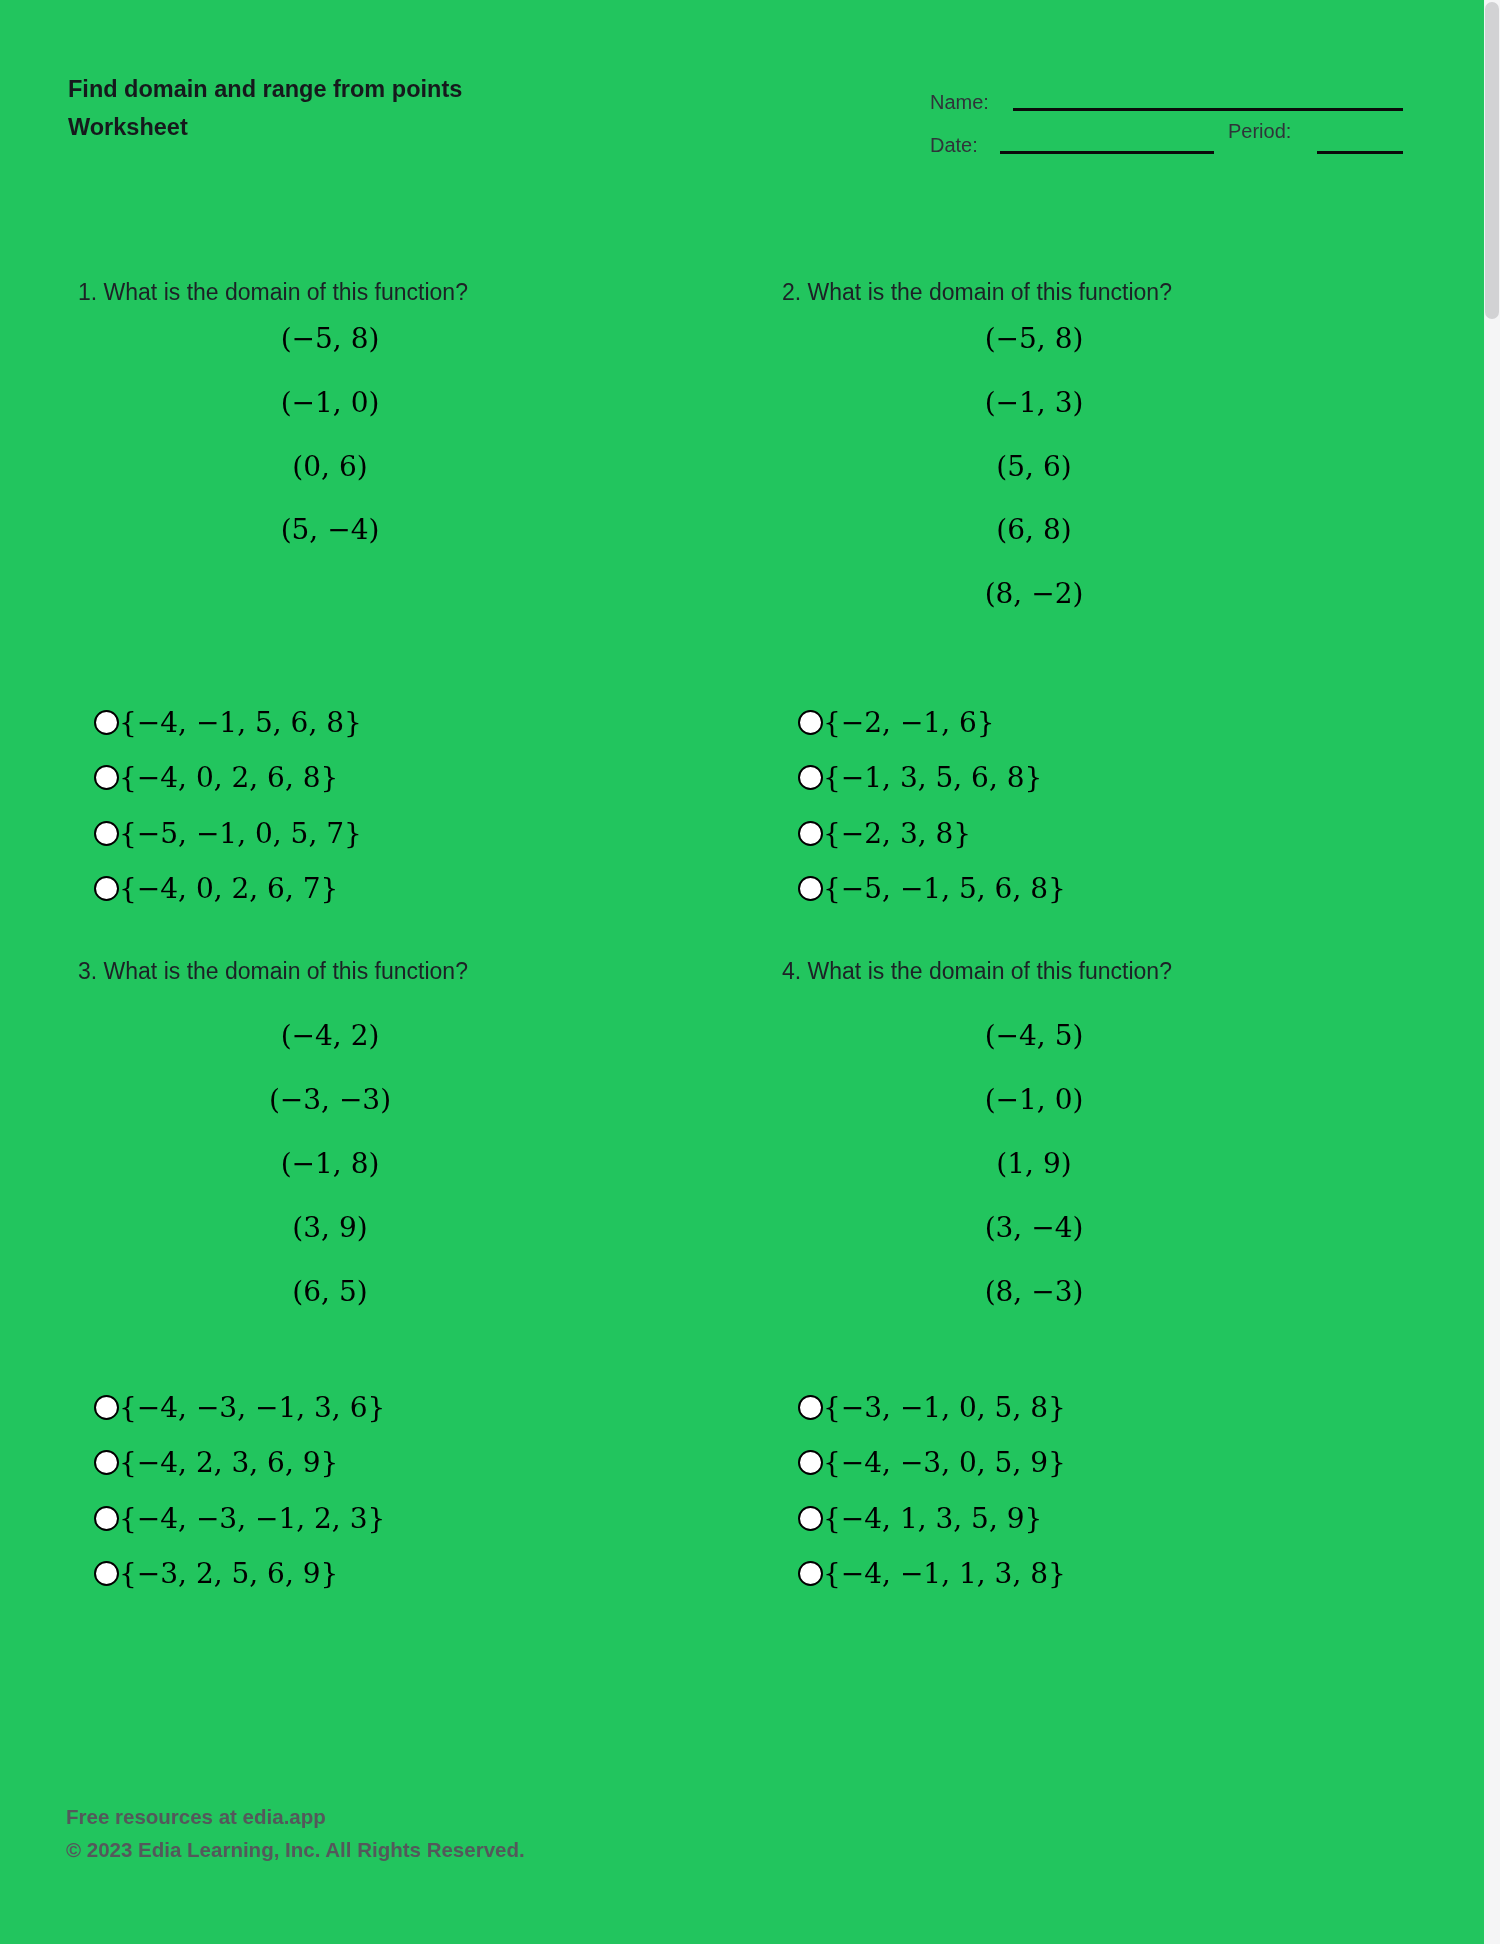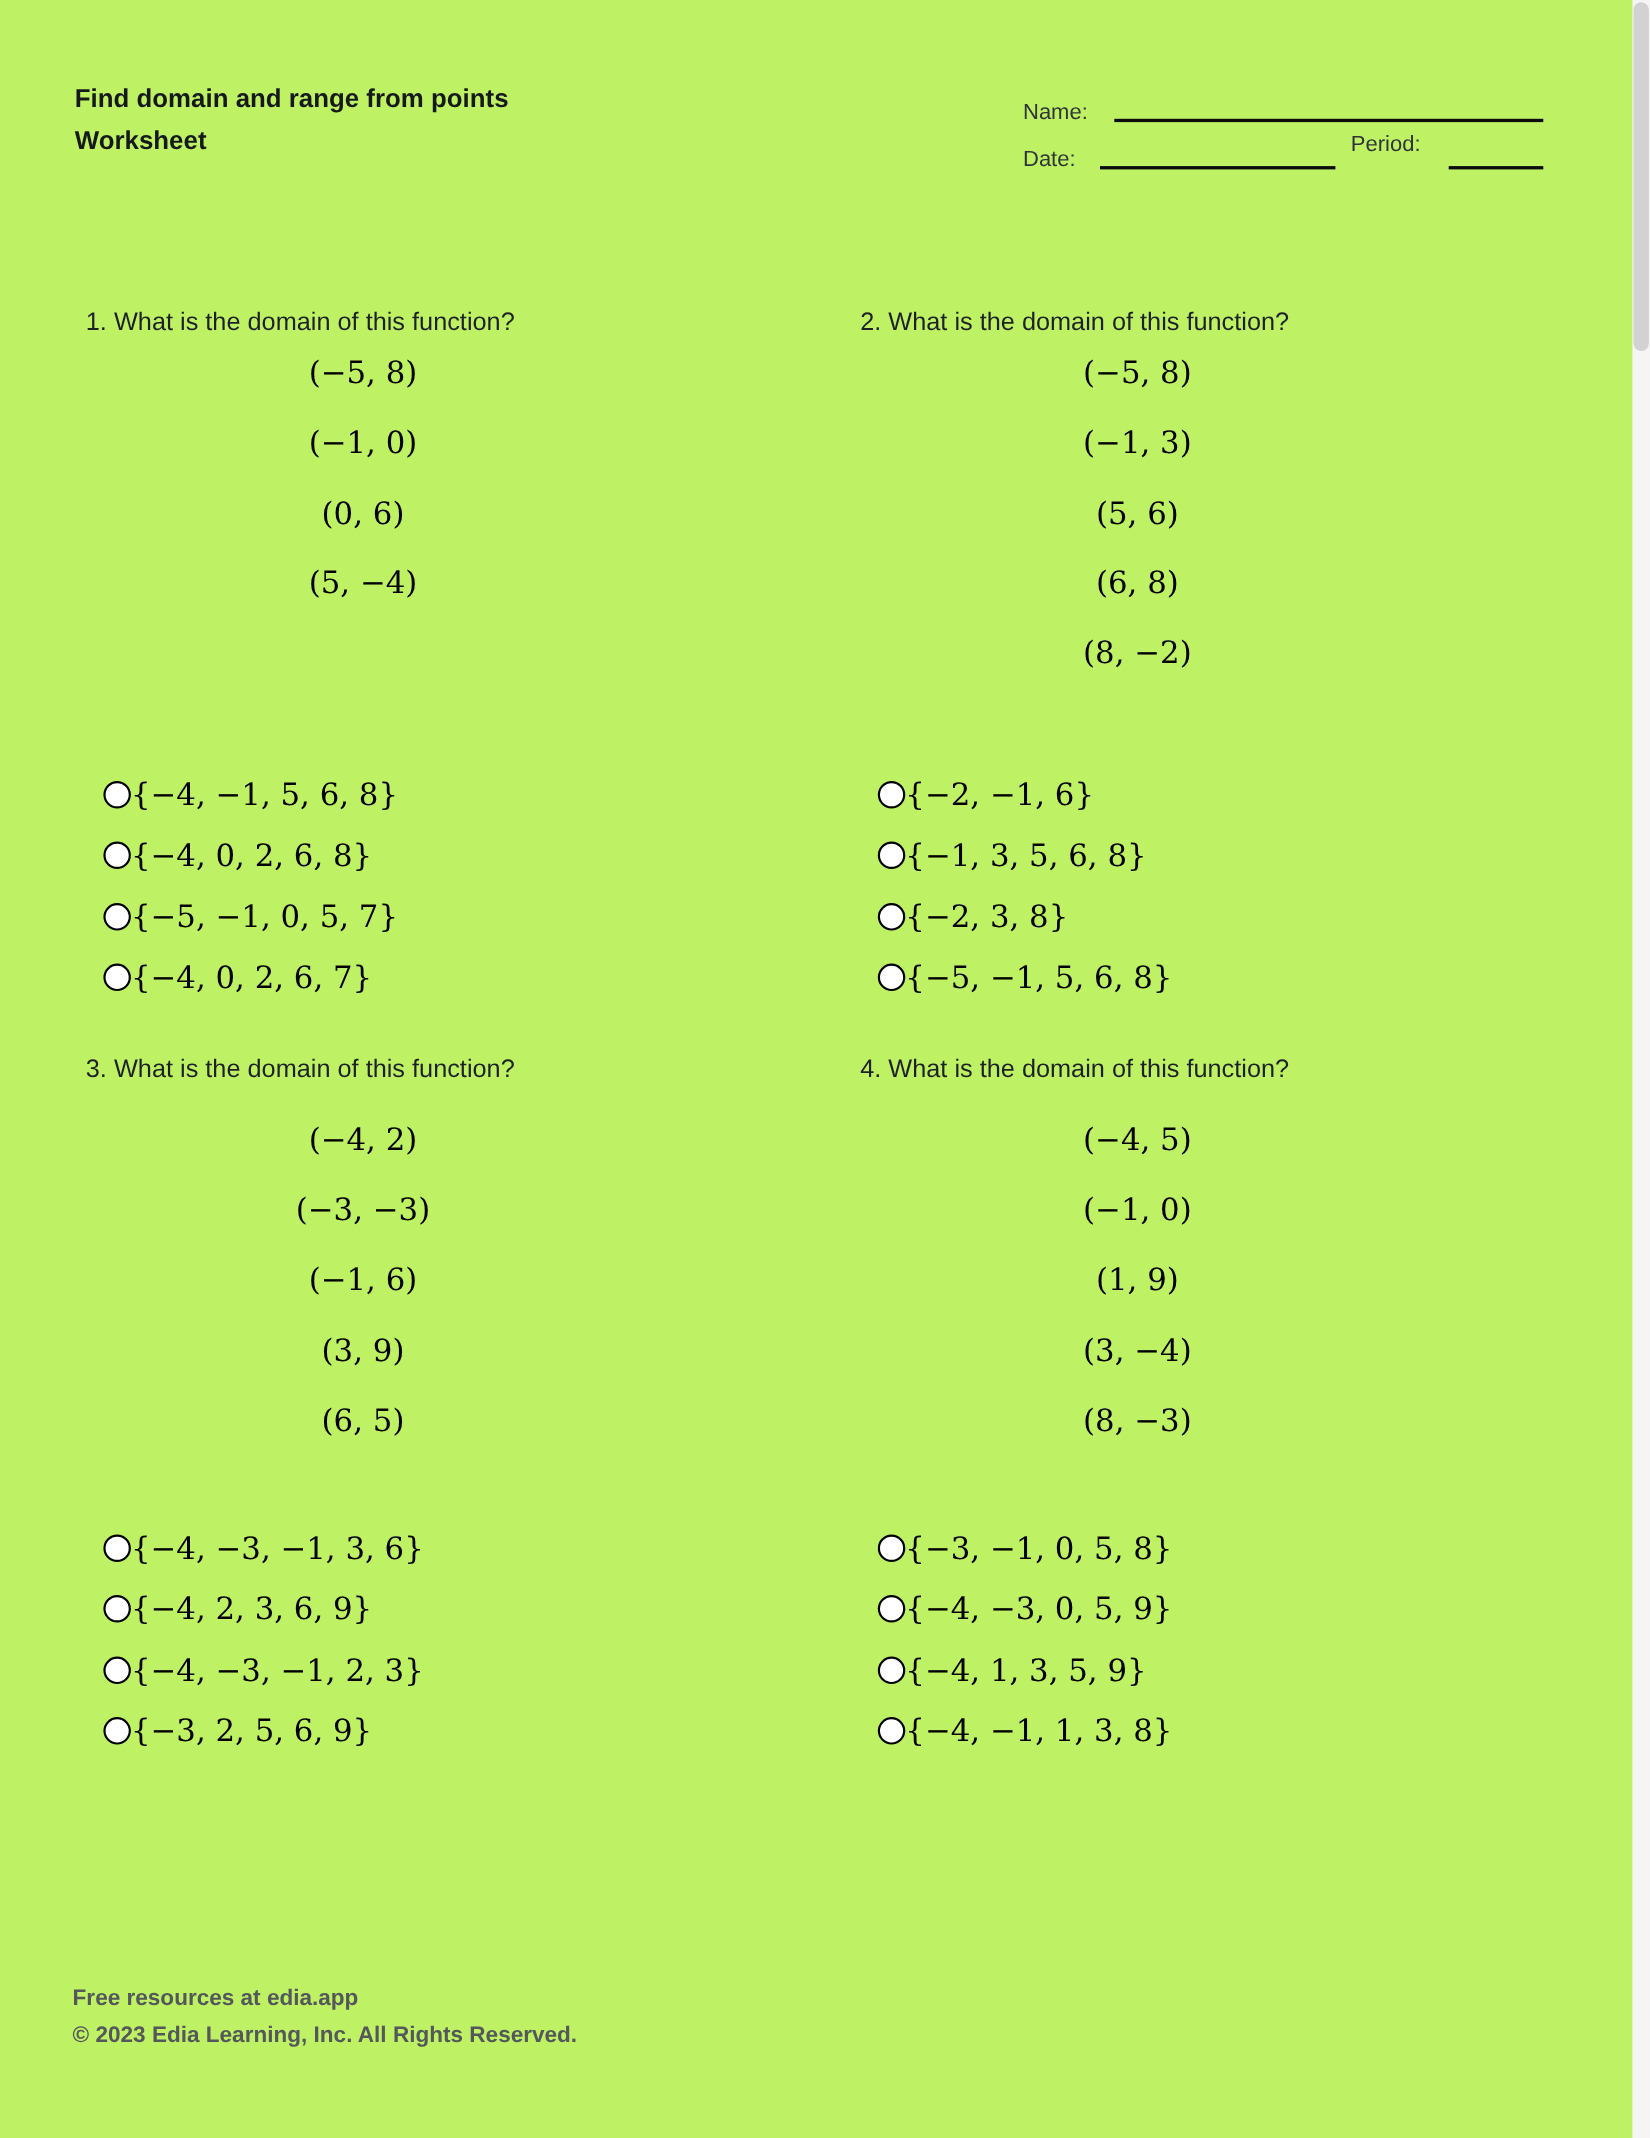--- a/index.html
+++ b/index.html
@@ -8,21 +8,21 @@
     width: 1500px;
     height: 1944px;
     background: #ffffff;
     overflow: hidden;
     font-family: "Liberation Sans", sans-serif;
   }
   .page {
     position: relative;
     width: 1500px;
     height: 1944px;
-    background: #bef264;
+    background: #22c55e;
   }
 
   
   .title {
     position: absolute;
     left: 68px;
     top: 70px;
     font-size: 23.5px;
     font-weight: 700;
     color: #16191c;
@@ -194,21 +194,21 @@
         <span class="option-text">{−5, −1, 5, 6, 8}</span>
       </div>
     </div>
   </div>
 
   <div class="q col-left row-bottom">
     <div class="prompt">3. What is the domain of this function?</div>
     <div class="points">
       <div class="point">(−4, 2)</div>
       <div class="point">(−3, −3)</div>
-      <div class="point">(−1, 6)</div>
+      <div class="point">(−1, 8)</div>
       <div class="point">(3, 9)</div>
       <div class="point">(6, 5)</div>
     </div>
     <div class="options">
       <div class="option">
         <span class="radio"></span>
         <span class="option-text">{−4, −3, −1, 3, 6}</span>
       </div>
       <div class="option">
         <span class="radio"></span>

